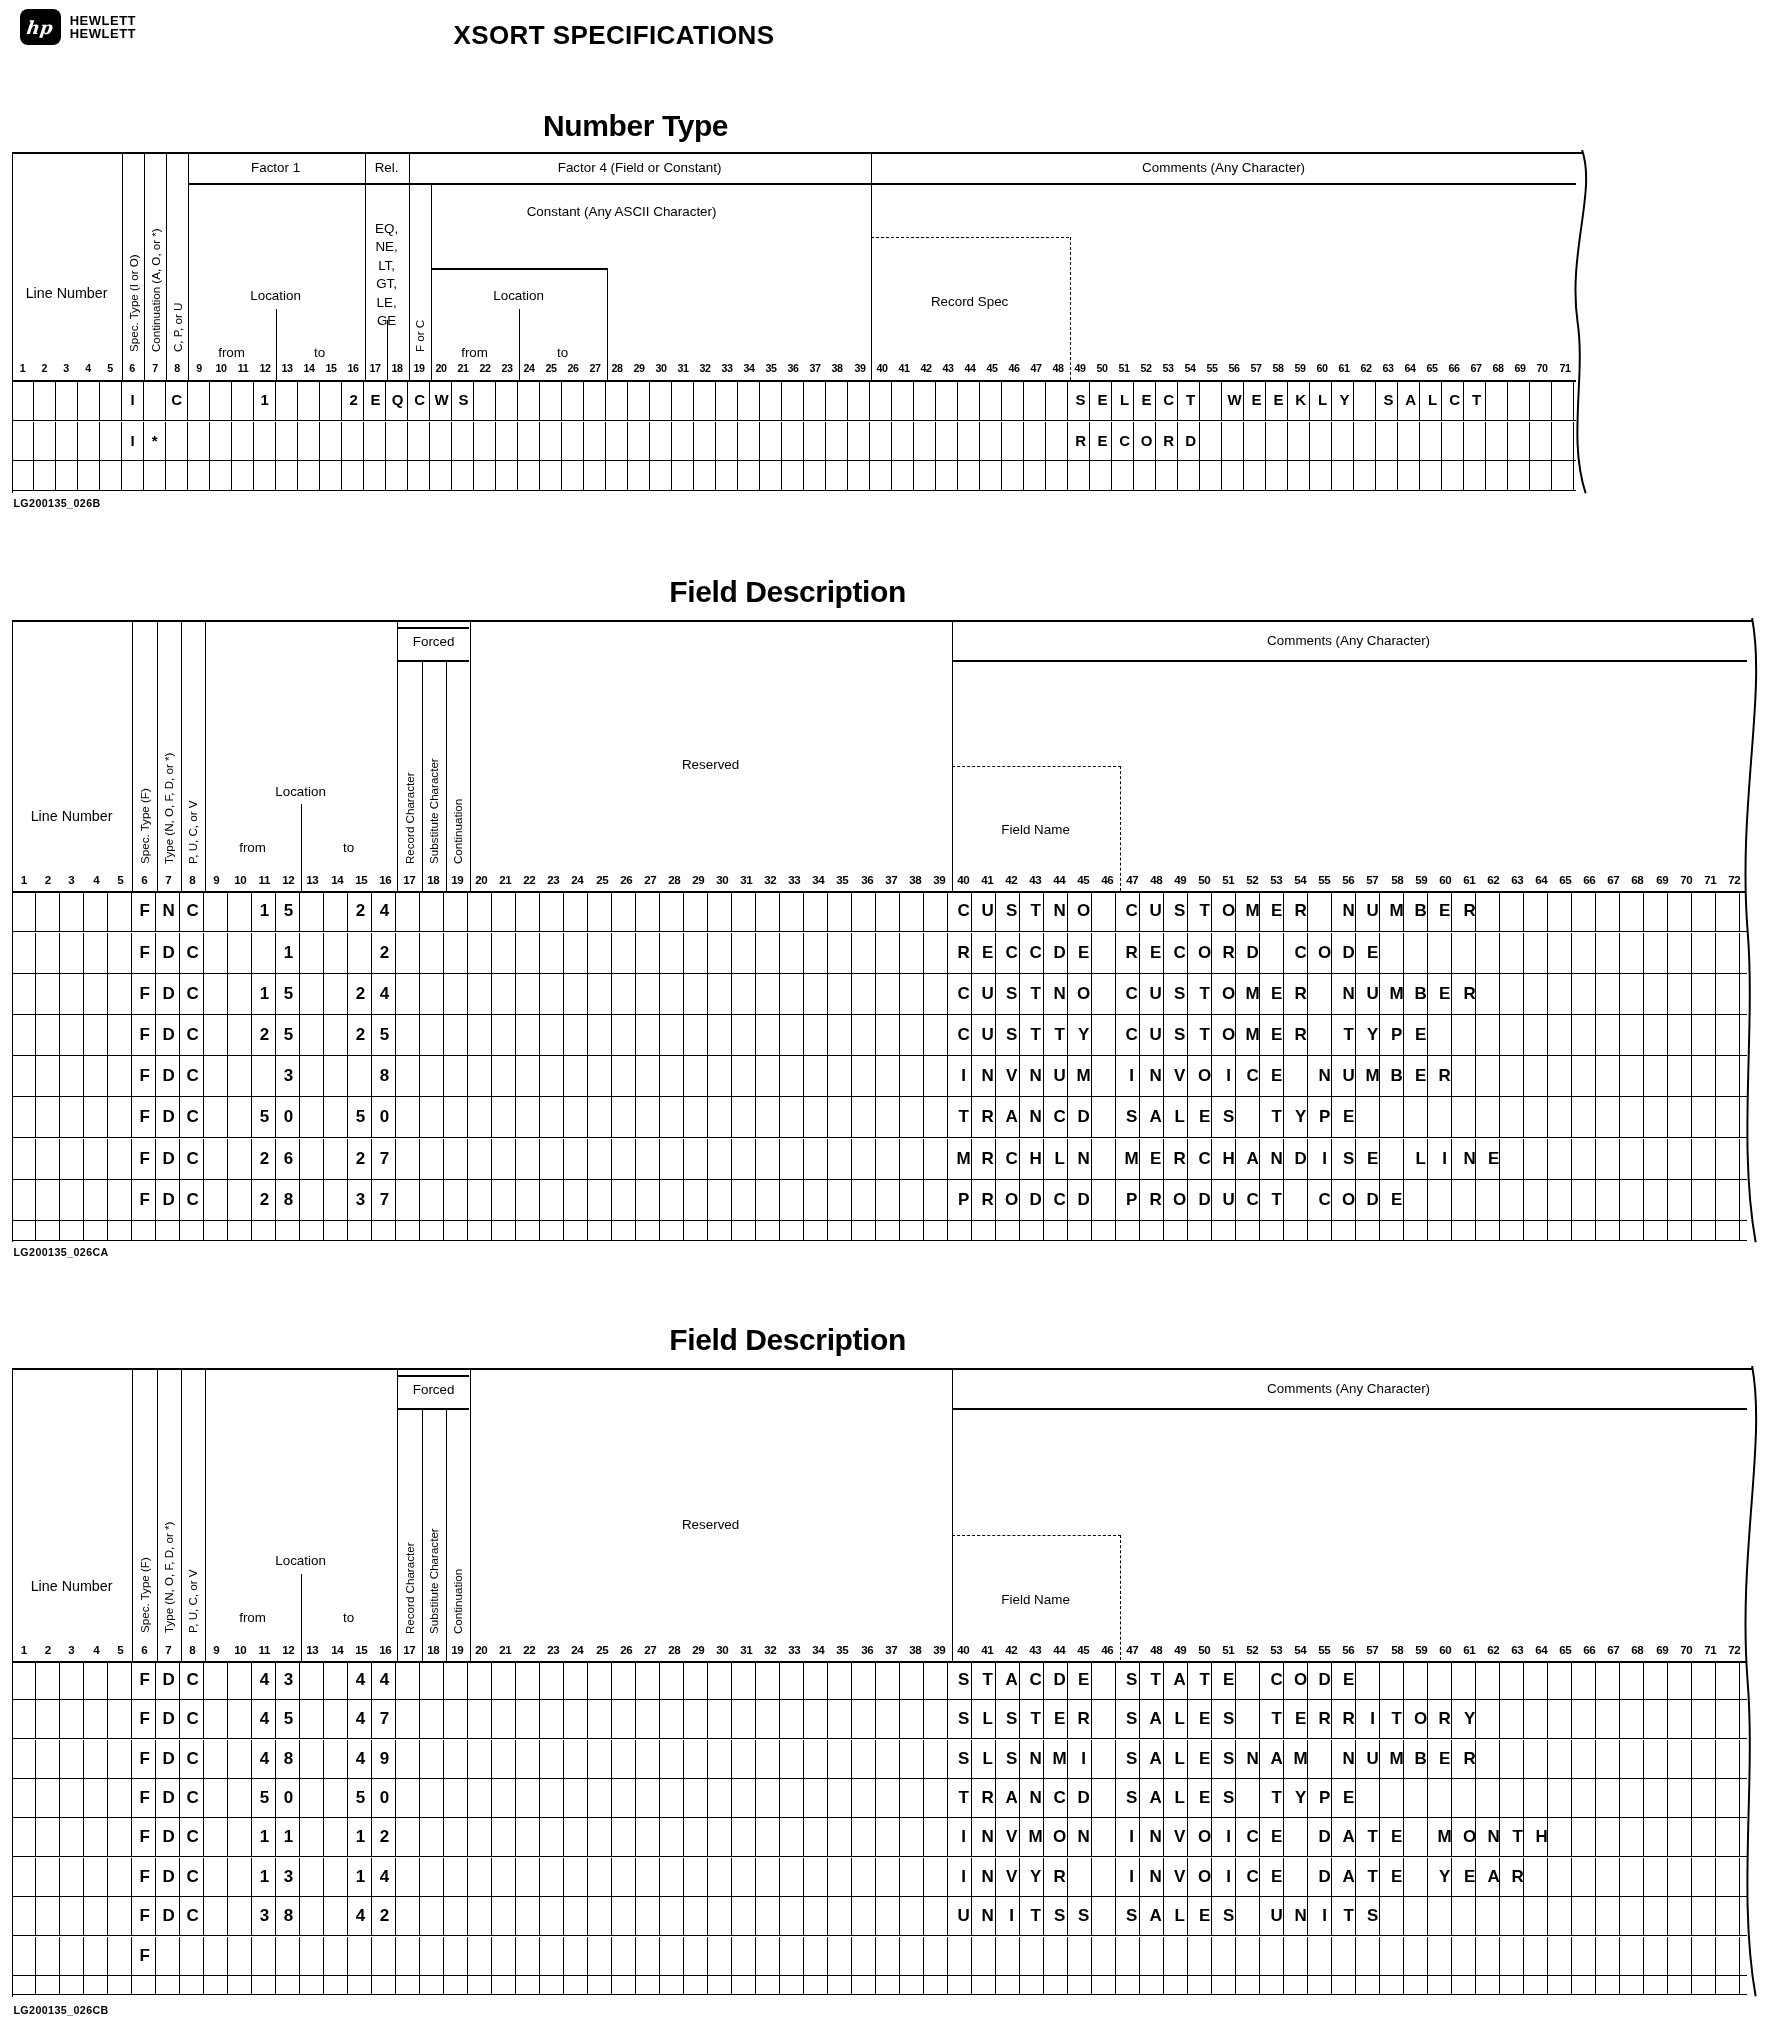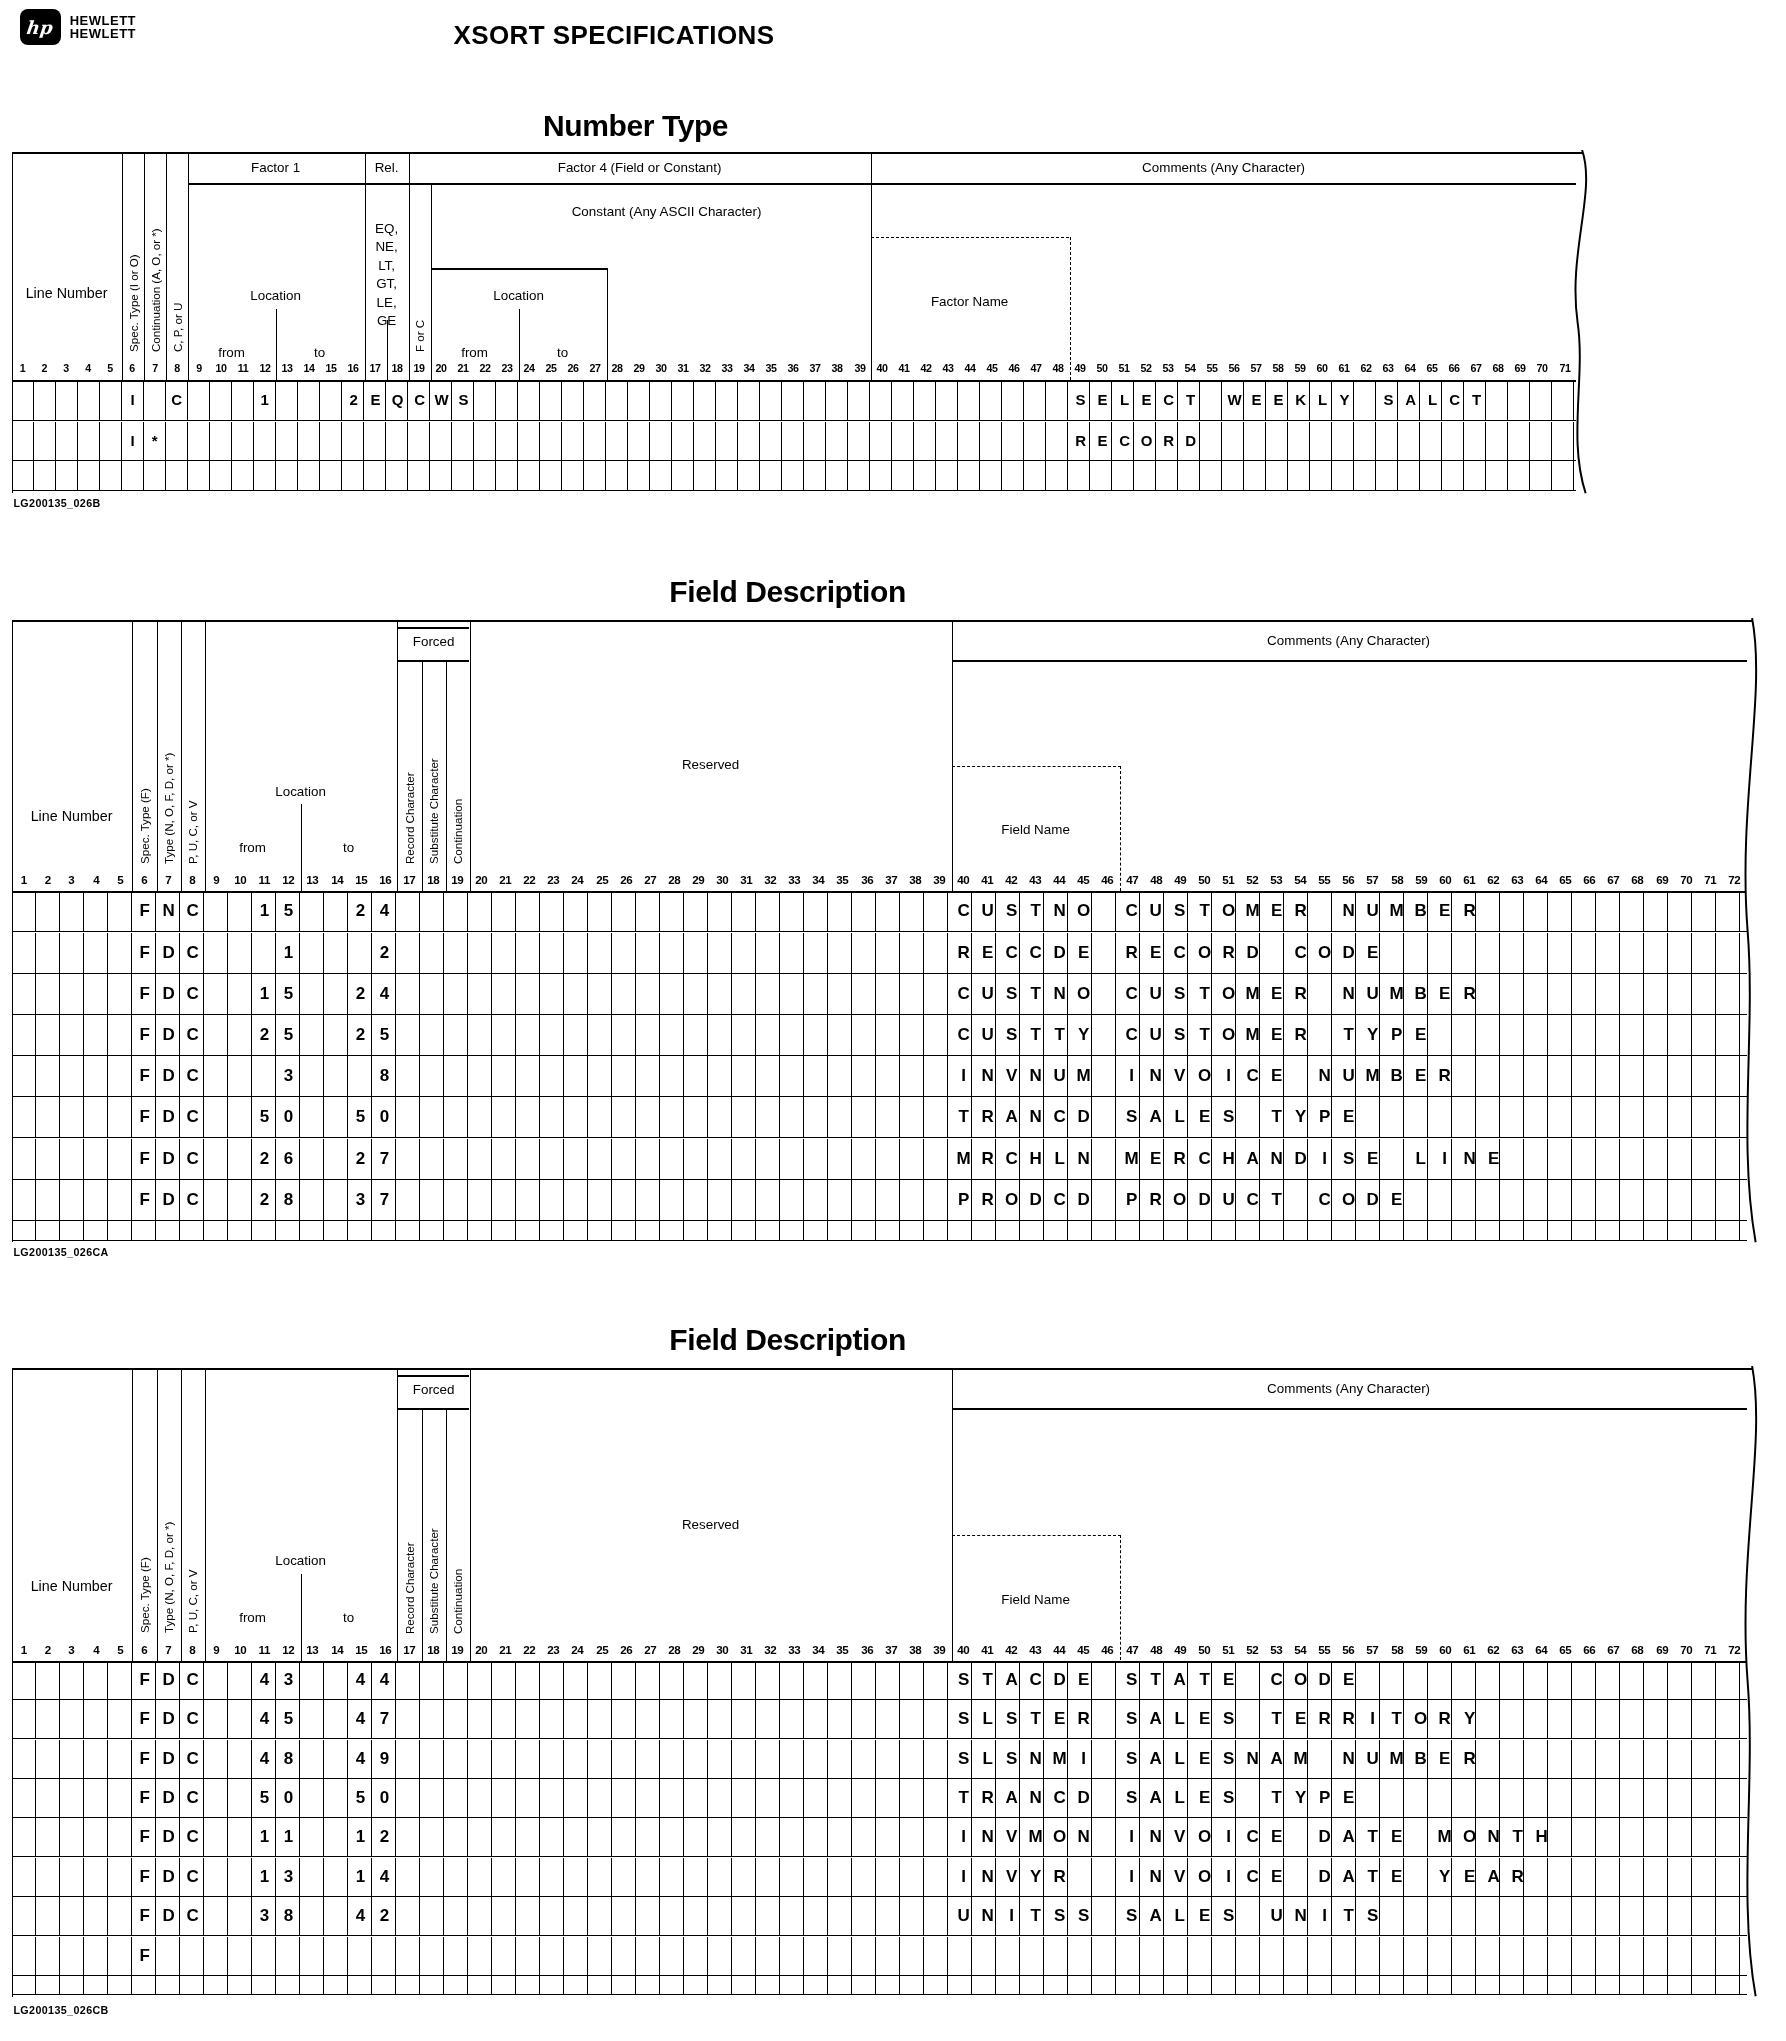--- a/index.html
+++ b/index.html
@@ -64,30 +64,30 @@
         <div class="vline" style="left: 264px; top: 157px; width: 1.8px; height: 72px;"></div>
         <div class="relops" style="left: 353px; top: 68px; width: 44px;">
           <div>EQ,</div>
           <div>NE,</div>
           <div>LT,</div>
           <div>GT,</div>
           <div>LE,</div>
           <div>GE</div>
         </div>
         <div class="vline" style="left: 375px; top: 168px; width: 1.4px; height: 60px;"></div>
-        <div class="flabel" style="left: 655px; top: 52px; font-size: 13.4px;">Constant (Any ASCII Character)</div>
+        <div class="flabel" style="left: 610px; top: 52px; font-size: 13.4px;">Constant (Any ASCII Character)</div>
         <div class="hline" style="left: 419px; top: 116px; width: 176px; height: 1.8px;"></div>
         <div class="vline" style="left: 595px; top: 116px; width: 1.8px; height: 112px;"></div>
         <div class="vline" style="left: 507px; top: 157px; width: 1.8px; height: 72px;"></div>
         <div class="flabel" style="left: 507px; top: 136px; font-size: 13.4px;">Location</div>
         <div class="flabel" style="left: 463px; top: 193px; font-size: 13.4px;">from</div>
         <div class="flabel" style="left: 551px; top: 193px; font-size: 13.4px;">to</div>
         <div class="dashh" style="left: 859px; top: 85px; width: 198px;"></div>
         <div class="dashv" style="left: 1058px; top: 85px; height: 143px;"></div>
-        <div class="flabel" style="left: 958px; top: 142px; font-size: 13.4px;">Factor Name</div>
+        <div class="flabel" style="left: 958px; top: 142px; font-size: 13.4px;">Record Spec</div>
         <div class="flabel" style="left: 55px; top: 133px; font-size: 14.3px;">Line Number</div>
         <div class="vtext" style="left: 113px; top: 40px; width: 16.7px; height: 160px;">Spec. Type (I or O)</div>
         <div class="vtext" style="left: 135px; top: 40px; width: 16.7px; height: 160px;">Continuation (A, O, or *)</div>
         <div class="vtext" style="left: 157px; top: 40px; width: 16.7px; height: 160px;">C, P, or U</div>
         <div class="vtext" style="left: 399px; top: 40px; width: 16.7px; height: 160px;">F or C</div>
         <div class="rownum" style="left: -2.7px; top: 210px; width: 27px; font-size: 10.7px;">1</div>
         <div class="rownum" style="left: 19.3px; top: 210px; width: 27px; font-size: 10.7px;">2</div>
         <div class="rownum" style="left: 41px; top: 210px; width: 27px; font-size: 10.7px;">3</div>
         <div class="rownum" style="left: 63px; top: 210px; width: 27px; font-size: 10.7px;">4</div>
         <div class="rownum" style="left: 85px; top: 210px; width: 27px; font-size: 10.7px;">5</div>

